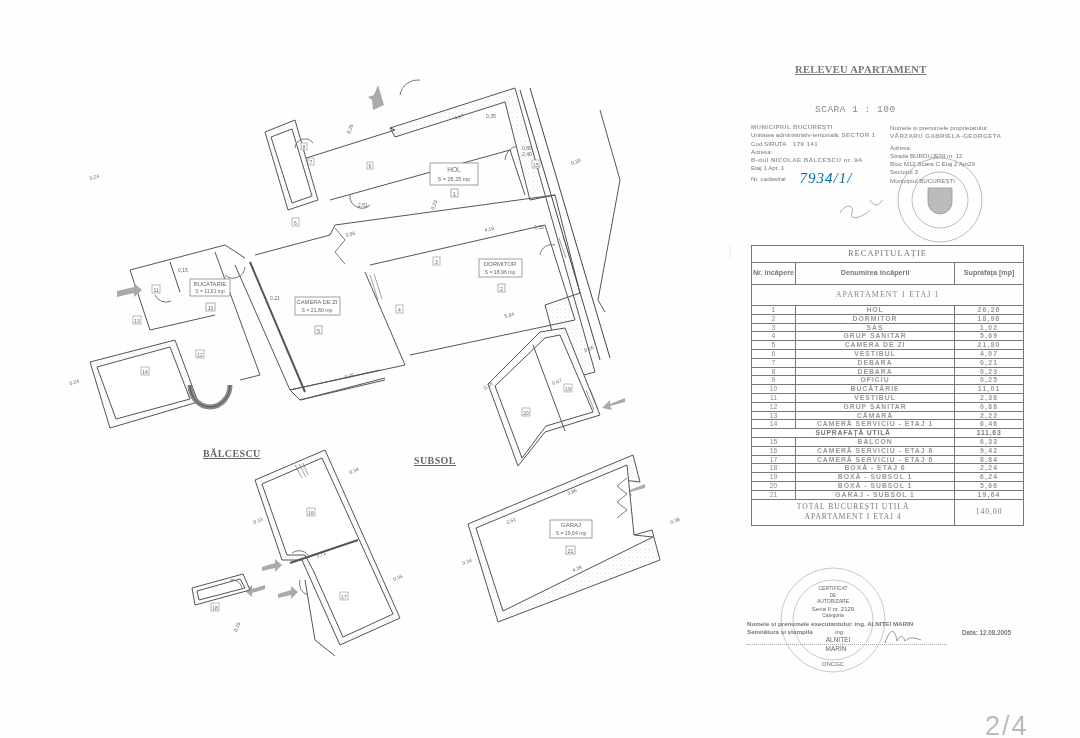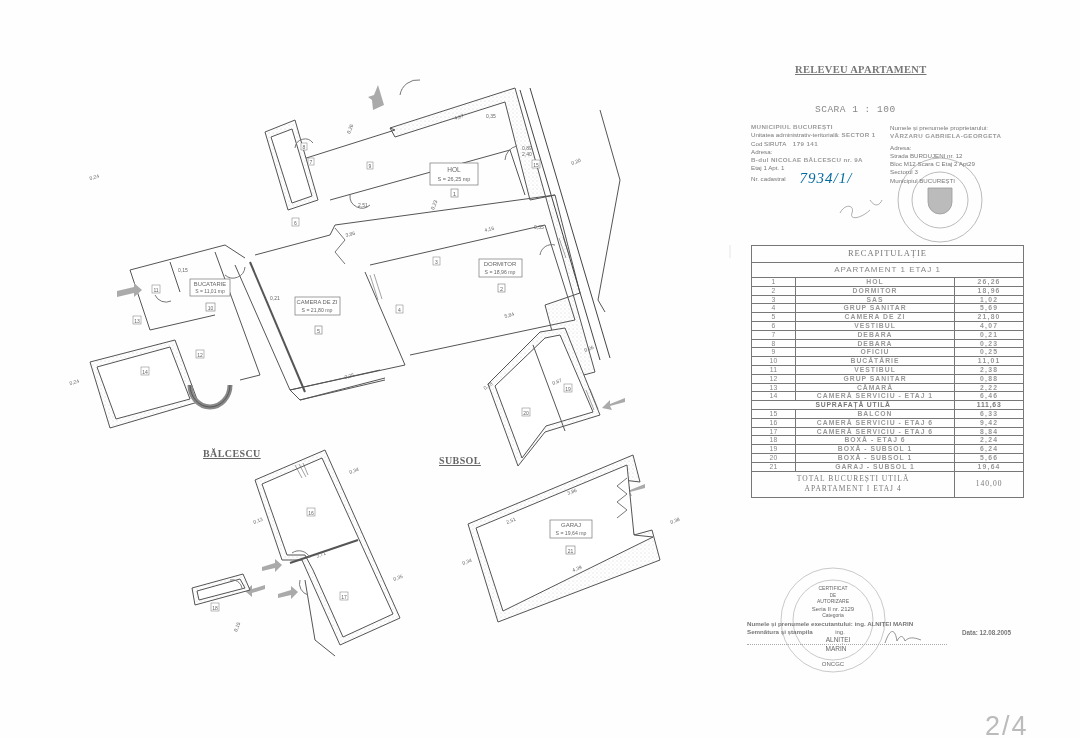--- a/index.html
+++ b/index.html
@@ -12,21 +12,21 @@
   .doc-scale { position: absolute; left: 815px; top: 104px; font-family: Liberation Mono, monospace; font-size: 9.5px; color: #888; letter-spacing: 0.5px; }
   .info-left { position: absolute; left: 751px; top: 123px; font-size: 6.2px; line-height: 8.3px; color: #777; }
   .info-left .hl, .info-right .hl { color: #9a9a9a; font-weight: bold; letter-spacing: 0.4px; }
   .info-right { position: absolute; left: 890px; top: 124px; font-size: 6.2px; line-height: 8.3px; color: #777; }
   .cadastral { position: absolute; left: 751px; top: 168px; font-size: 6.2px; color: #777; }
   .cadastral .num { font-family: "Liberation Serif", serif; font-style: italic; font-size: 15px; color: #0369a1; margin-left: 12px; letter-spacing: 1px; position: relative; top: 2px; }
   .recap { position: absolute; left: 743px; top: 245px; width: 273px; border-collapse: collapse; font-size: 6.8px; color: #888; margin-left: 8px; }
   .recap td, .recap th { border: 0.8px solid #777; text-align: center; padding: 0; height: 8.2px; line-height: 7.8px; }
   .recap .title-row td { font-family: "Liberation Serif", serif; font-size: 8.5px; letter-spacing: 1px; height: 17px; color: #777; }
   .recap .head-row th { font-size: 7.2px; font-weight: bold; height: 22px; line-height: 8.5px; color: #777; }
-  .recap .section-row td { font-family: Liberation Sans, sans-serif; font-size: 8px; letter-spacing: 1px; height: 15px; color: #888; }
+  .recap .section-row td { font-family: Liberation Serif, serif; font-size: 8px; letter-spacing: 1px; height: 21px; color: #888; }
   .recap .name { font-weight: bold; letter-spacing: 1px; color: #999; }
   .recap .area { letter-spacing: 1.2px; color: #999; font-weight: bold; }
   .recap .sub-row td { font-weight: bold; color: #777; letter-spacing: 0.8px; }
   .recap .total-row td { font-family: "Liberation Serif", serif; font-size: 7.5px; letter-spacing: 1px; height: 26px; line-height: 10px; color: #777; }
   .exec { position: absolute; left: 747px; top: 620px; font-size: 6.2px; line-height: 7.8px; color: #777; font-weight: bold; }
   .exec .dots { display: block; border-bottom: 1px dotted #aaa; width: 200px; height: 9px; }
   .date { position: absolute; left: 962px; top: 629px; font-size: 6.3px; color: #777; font-weight: bold; }
   .page-num { position: absolute; left: 985px; top: 711px; font-size: 27px; color: #bbb; letter-spacing: 2px; }
   .label-floor { position: absolute; font-family: "Liberation Serif", serif; font-size: 10px; font-weight: bold; color: #666; text-decoration: underline; letter-spacing: 0.4px; }
 </style>
@@ -269,21 +269,21 @@
       <text x="836" y="651" font-size="6.5" text-anchor="middle" fill="#999" stroke="none">MARIN</text>
       <text x="833" y="666" font-size="6" text-anchor="middle" fill="#aaa" stroke="none">ONCGC</text>
     </g>
 
     <path d="M840,213 c5,-10 15,-8 12,0 c-3,8 10,5 18,-3 M870,200 c5,8 10,5 12,0" stroke="#999" fill="none" stroke-width="0.8"></path>
     <path d="M885,643 c5,-15 10,-15 12,-2 c3,-6 6,-6 8,0 c4,-4 8,-4 16,-1" stroke="#888" fill="none" stroke-width="0.9"></path>
     <line x1="730" y1="245" x2="730" y2="258" stroke="#ccc" stroke-width="0.5"></line>
   </svg>
 
   <div class="label-floor" style="left:203px; top:448px;">BĂLCESCU</div>
-  <div class="label-floor" style="left:439px; top:455px;text-align:right;">SUBSOL</div>
+  <div class="label-floor" style="left:414px; top:455px;text-align:right;">SUBSOL</div>
 
   <div class="doc-title">RELEVEU APARTAMENT</div>
   <div class="doc-scale">SCARA  1 : 100</div>
 
   <div class="info-left">
     <div class="hl">MUNICIPIUL  BUCUREȘTI</div>
     <div><span>Unitatea administrativ-teritorială:</span> <span class="hl">SECTOR 1</span></div>
     <div><span>Cod SIRUTA</span> &nbsp;&nbsp; <span class="hl">179 141</span></div>
     <div>Adresa:</div>
     <div class="hl">B-dul  NICOLAE BĂLCESCU   nr. 9A</div>
@@ -307,20 +307,25 @@
   <table class="recap">
     <colgroup>
         <col style="width:44px">
         <col style="width:160px">
         <col style="width:69px">
       </colgroup>
     <tbody>
         <tr class="title-row">
           <td colspan="3">RECAPITULAȚIE</td>
         </tr>
+    <tr class="head-row">
+      <th>Nr. încăpere</th>
+      <th>Denumirea încăperii</th>
+      <th>Suprafața [mp]</th>
+    </tr>
     <tr class="section-row">
           <td colspan="3">APARTAMENT 1 ETAJ 1</td>
         </tr>
     </tbody>
       <tbody id="rows-main">
         <tr>
           <td>1</td>
           <td class="name">HOL</td>
           <td class="area">26,26</td>
         </tr>

